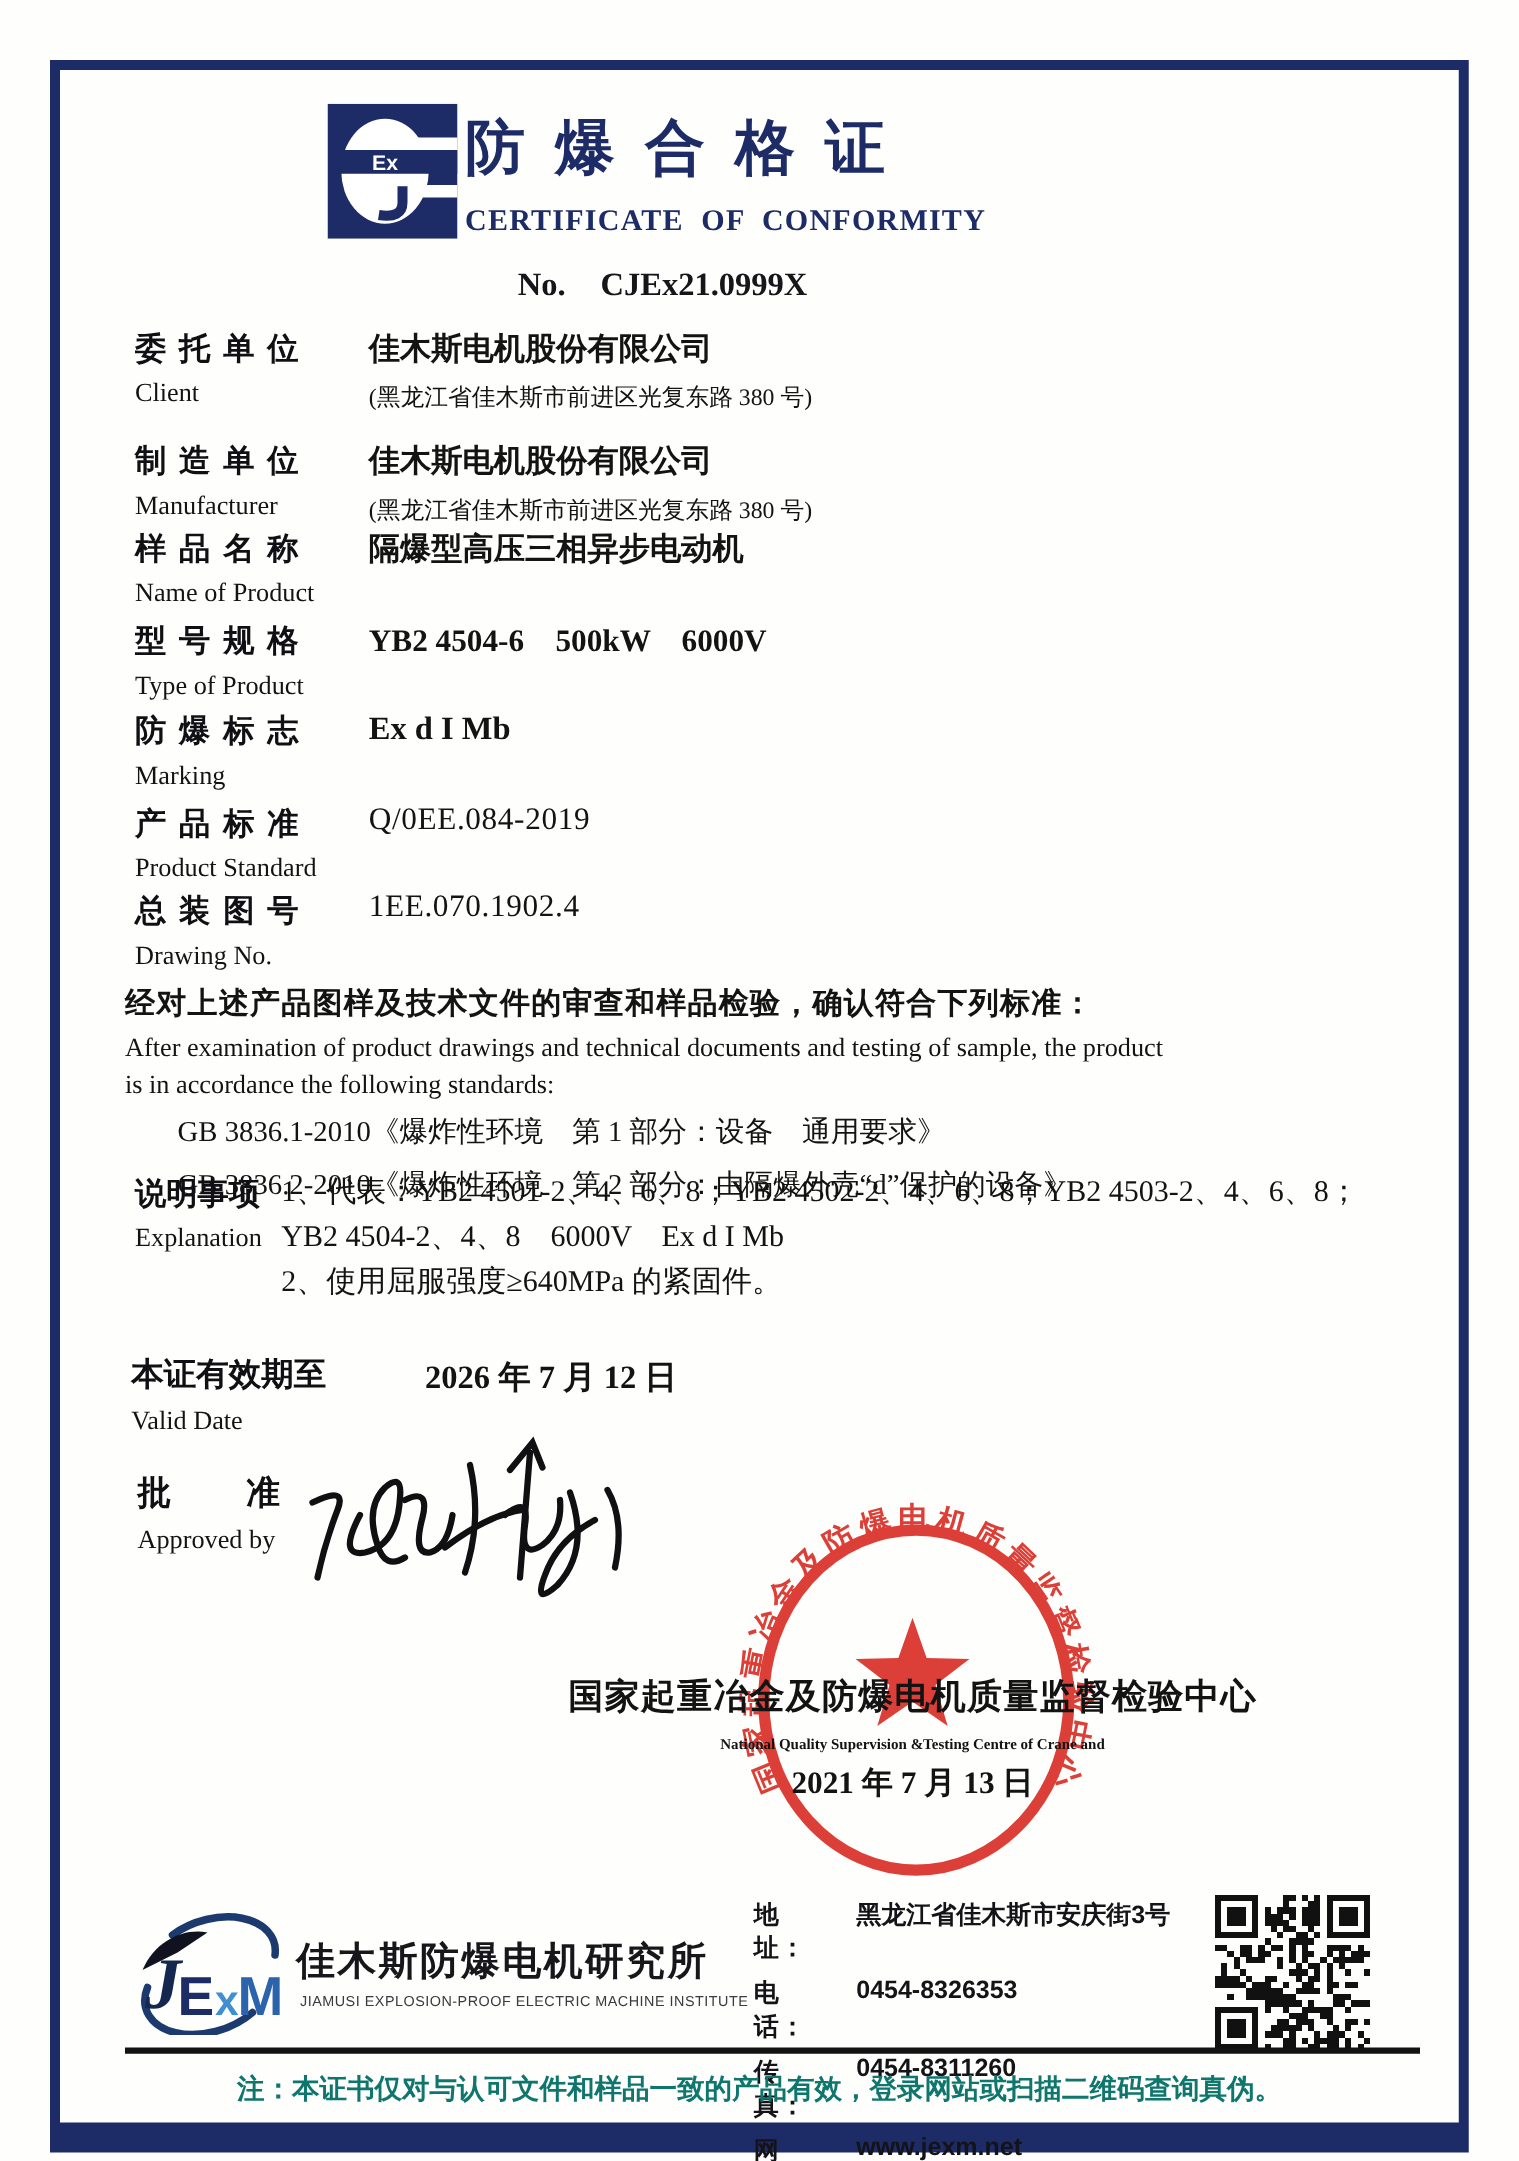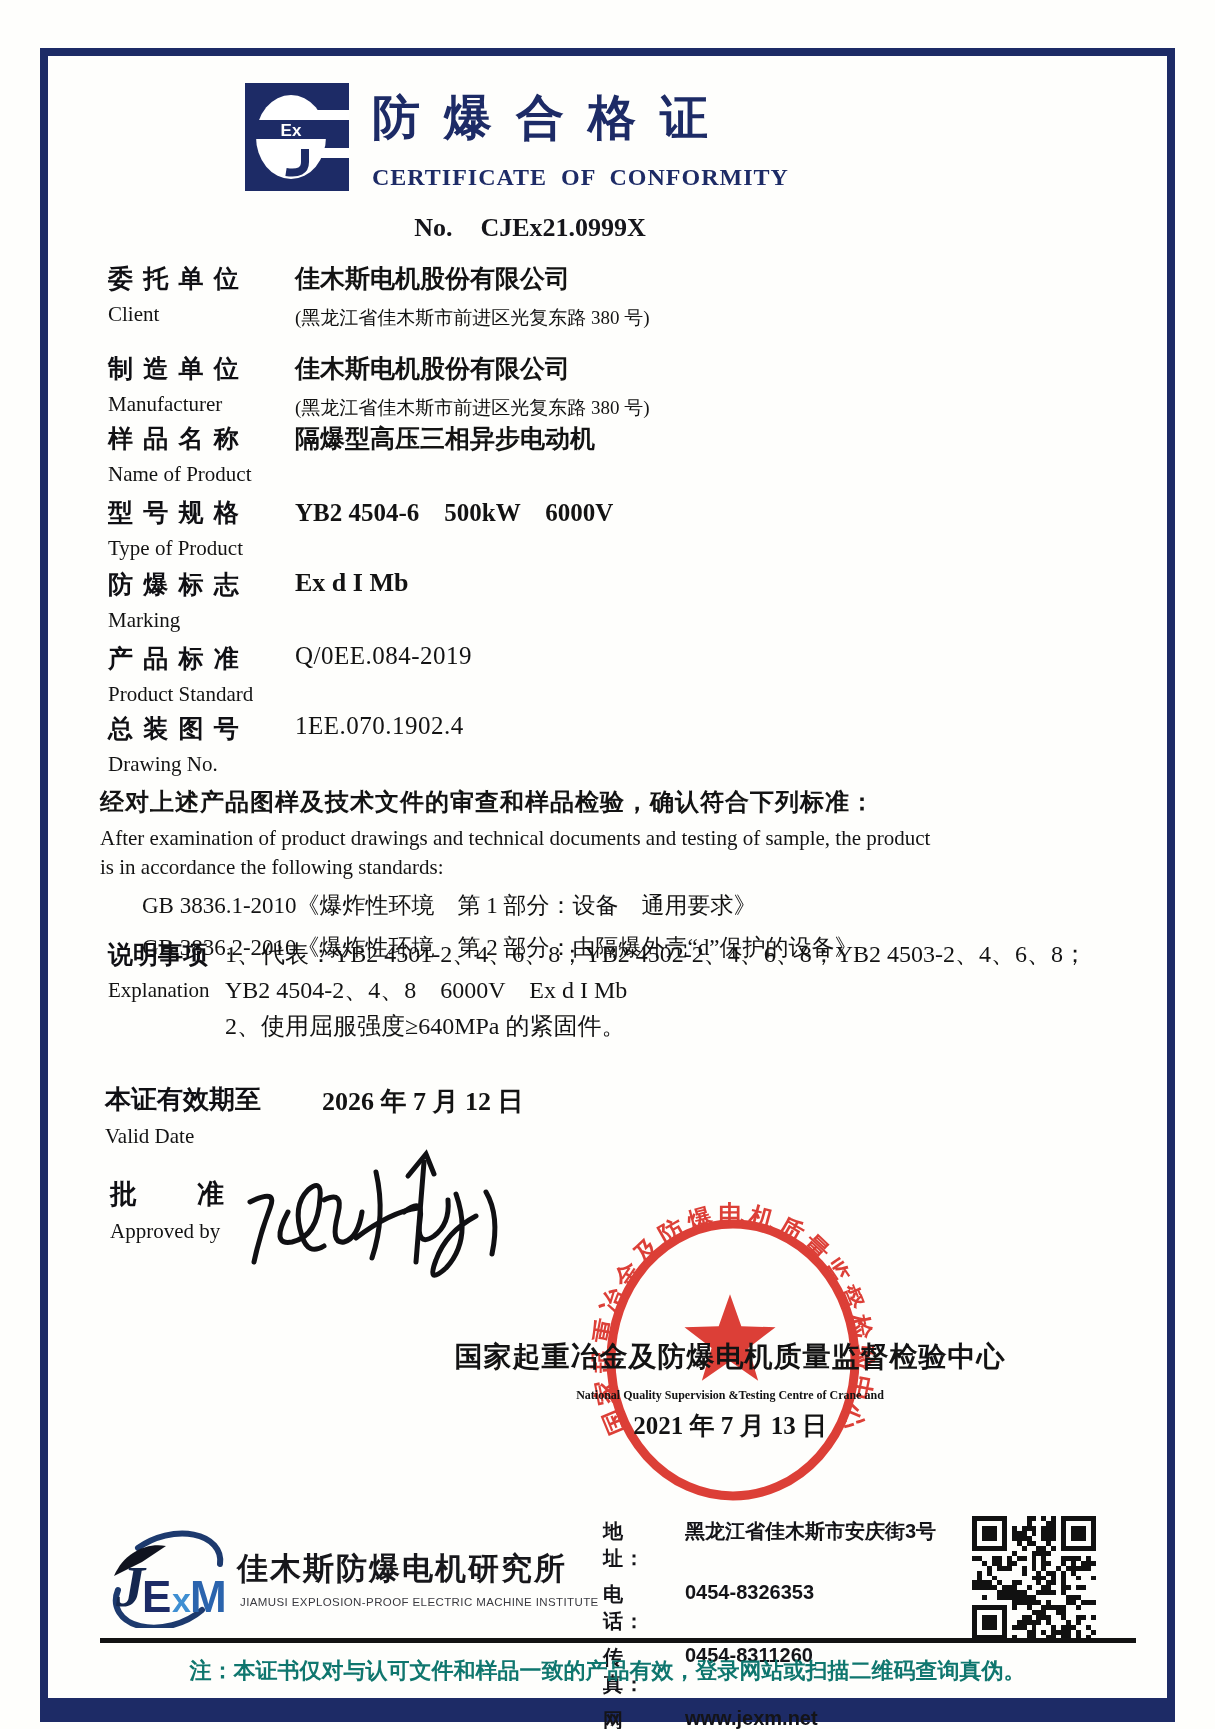--- a/index.html
+++ b/index.html
@@ -8,21 +8,21 @@
     background:#fefefc;color:#131313;
     font-family:"Liberation Serif","DejaVu Serif",serif;
   }
   .abs{position:absolute;}
   
   .frame{
     left:40px;top:48px;width:1135px;height:1674px;
     border:8px solid #1d2b66;border-bottom-width:24px;box-sizing:border-box;
   }
   
-  .logo-box{left:245px;top:83px;width:104px;height:108px;}
+  .logo-box{left:262px;top:83px;width:104px;height:108px;}
   .title-block{left:372px;top:86px;width:316px;text-align:center;}
   .title-cn{font-size:48px;font-weight:700;letter-spacing:6px;white-space:nowrap;color:#1d2b66;}
   .title-en{font-size:24px;font-weight:700;letter-spacing:1px;word-spacing:7px;white-space:nowrap;margin-top:14px;color:#1d2b66;}
   .no-line{font-size:26px;font-weight:700;margin-top:22px;white-space:nowrap;color:#15151a;}
   .no-line .no-val{margin-left:28px;}
   
   .f-label-cn{font-size:25px;font-weight:700;letter-spacing:2px;white-space:nowrap;color:#101014;}
   .f-label-en{font-size:21px;font-weight:400;margin-top:7px;white-space:nowrap;}
   .f-value{font-size:25px;font-weight:700;white-space:pre-wrap;}
   .f-value.plain{font-weight:400;letter-spacing:.5px;}
@@ -142,21 +142,21 @@
 </div>
 <div class="abs" style="left:225px;top:936px;width:905px;">
   <div class="expl-item">1、代表：YB2 4501-2、4、6、8；YB2 4502-2、4、6、8；YB2 4503-2、4、6、8；YB2 4504-2、4、8　6000V　Ex d I Mb</div>
   <div class="expl-item">2、使用屈服强度≥640MPa 的紧固件。</div>
 </div>
 
 <div class="abs" style="left:105px;top:1082px;">
   <div class="f-label-cn" style="font-size:26px;letter-spacing:0;">本证有效期至</div>
   <div class="f-label-en">Valid Date</div>
 </div>
-<div class="abs f-value" style="left:322px;top:1084px;font-size:26px;">2026 年 7 月 12 日</div>
+<div class="abs f-value" style="left:340px;top:1084px;font-size:26px;">2026 年 7 月 12 日</div>
 
 <div class="abs" style="left:110px;top:1176px;">
   <div class="f-label-cn" style="font-size:27px;">批　　准</div>
   <div class="f-label-en">Approved by</div>
 </div>
 
 <svg class="abs sig" viewBox="0 0 300 160">
   <g stroke="#101013" stroke-width="5" fill="none" stroke-linecap="round">
     <path d="M22,60 q28,-14 20,6 q-10,26 -16,54"></path>
     <path d="M60,70 q-18,34 4,30 q26,-6 28,-44 q2,-20 -12,-8 q-16,16 -6,46 q6,20 22,10"></path>

